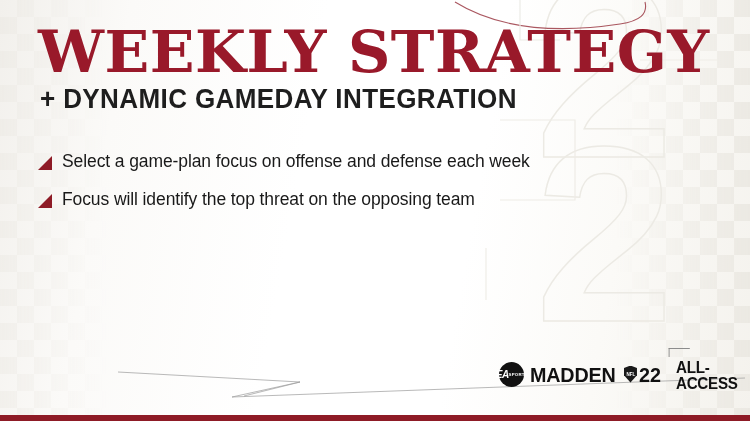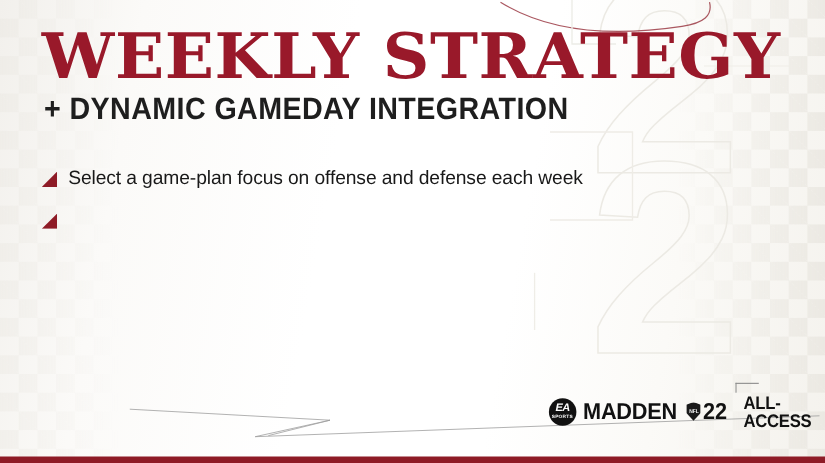--- a/index.html
+++ b/index.html
@@ -155,21 +155,20 @@
     align-items: center;
     height: 28px;
   }
   .ea-badge {
     width: 25px;
     height: 25px;
     border-radius: 50%;
     background: #111111;
     color: #ffffff;
     display: flex;
-    flex-direction: column;
     align-items: center;
     justify-content: center;
     margin-right: 6px;
     flex: 0 0 auto;
   }
   .ea-badge .ea {
     font-family: "Liberation Sans", sans-serif;
     font-weight: bold;
     font-size: 10px;
     line-height: 9px;
@@ -277,20 +276,21 @@
     <div class="title">WEEKLY STRATEGY</div>
     <div class="subtitle">+ DYNAMIC GAMEDAY INTEGRATION</div>
 
     <div class="bullets">
       <div class="bullet">
         <span class="bullet-marker"></span>
         <span class="bullet-text">Select a game-plan focus on offense and defense each week</span>
       </div>
       <div class="bullet">
         <span class="bullet-marker"></span>
+        <span class="bullet-text">Focus will identify the top threat on the opposing team</span>
       </div>
     </div>
 
     <div class="logo-lockup">
       <div class="ea-badge">
         <div class="ea">EA</div>
         <div class="sports">SPORTS</div>
       </div>
       <div class="madden-word">MADDEN</div>
       <div class="nfl-shield">

